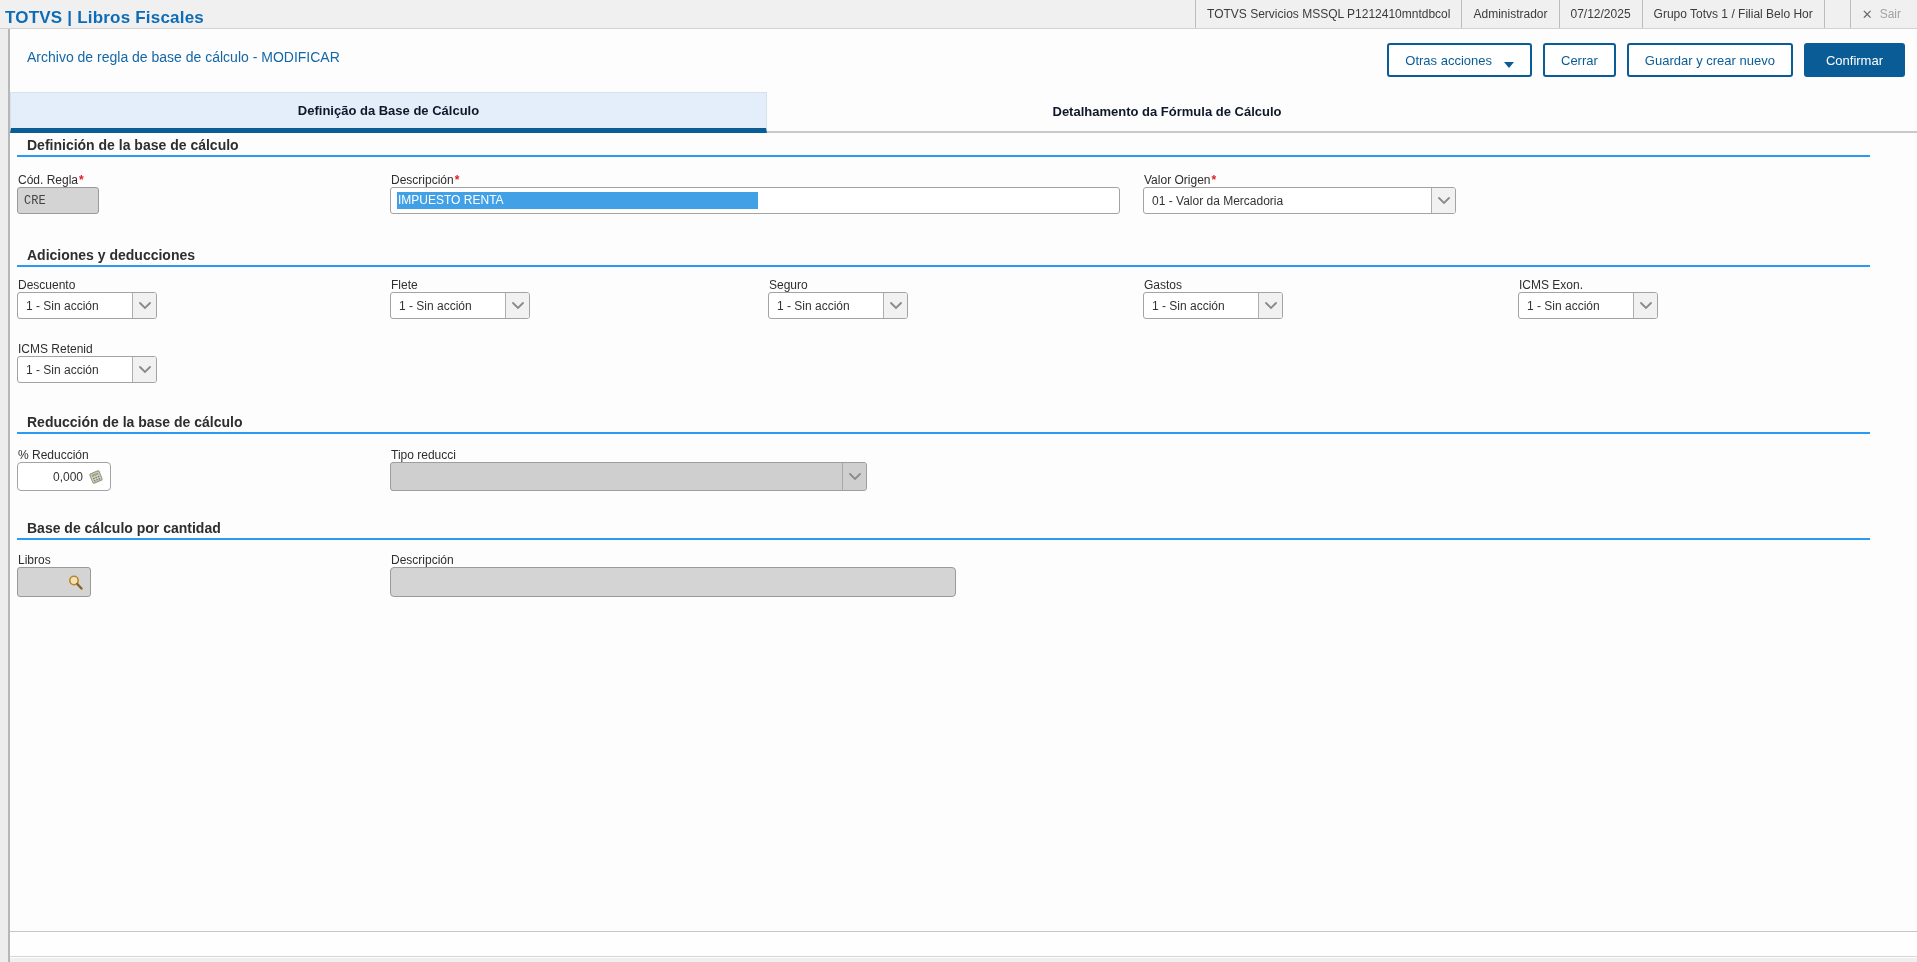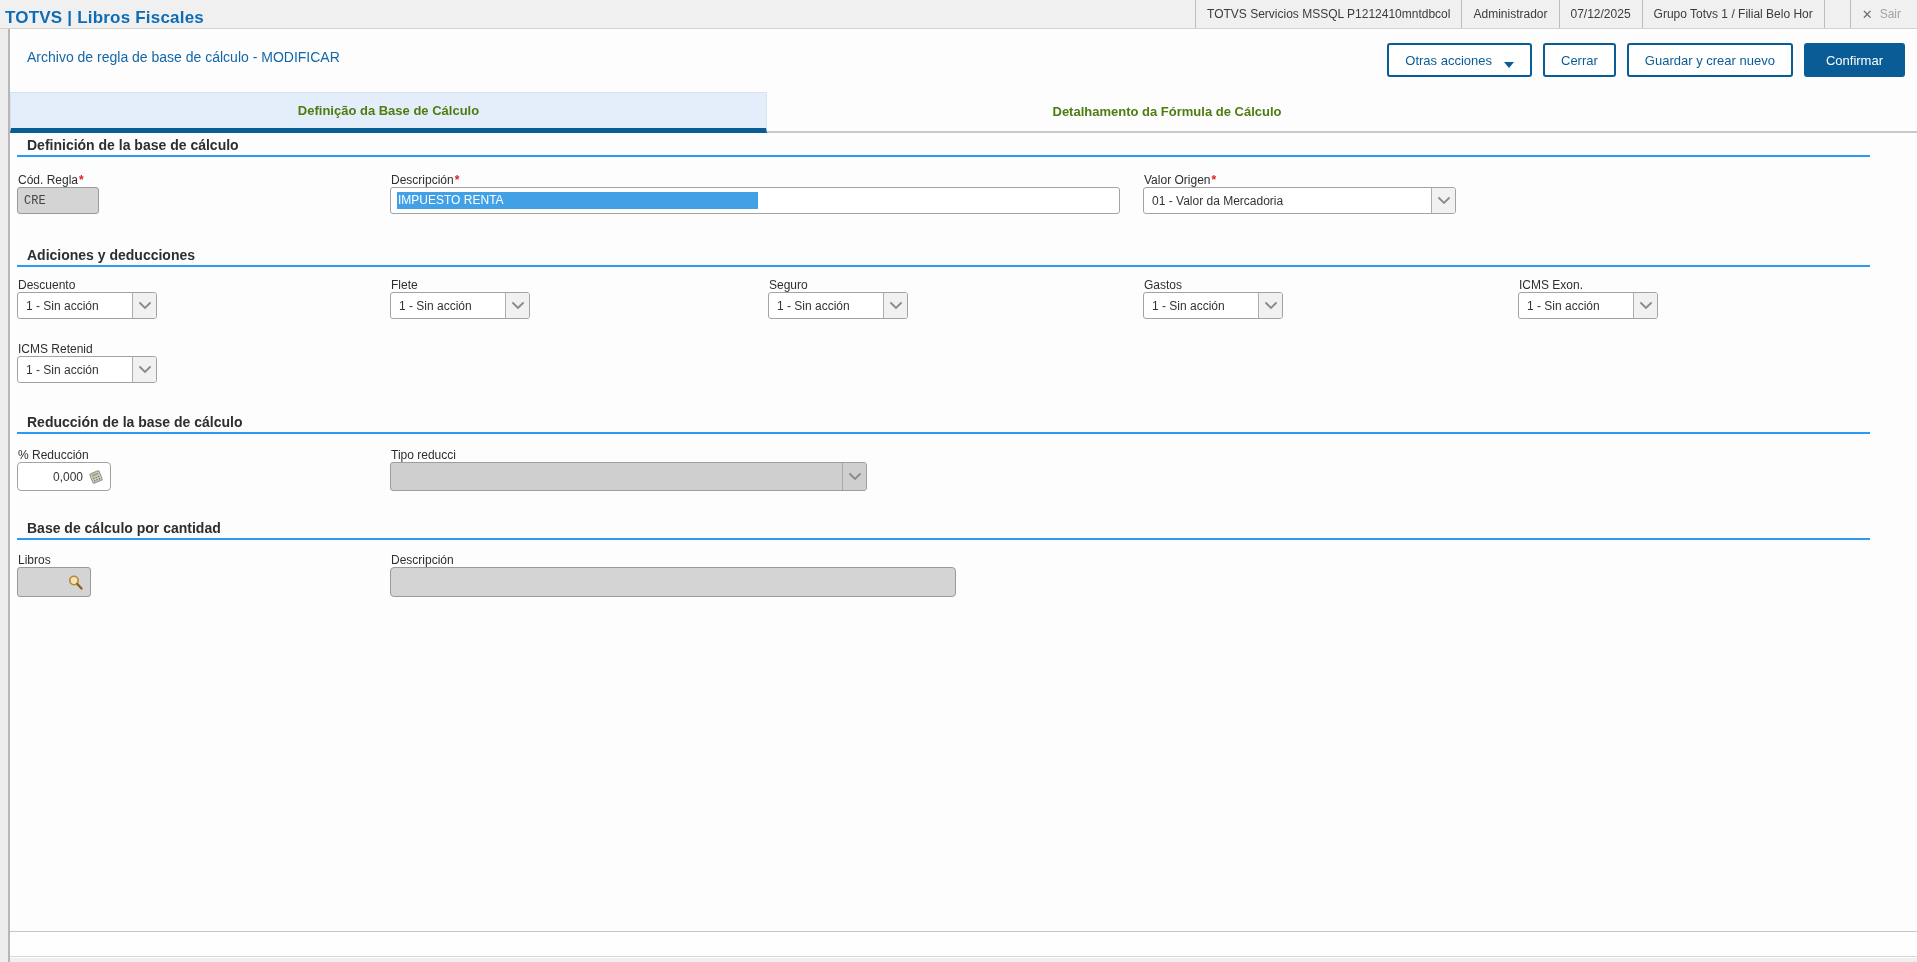--- a/index.html
+++ b/index.html
@@ -28,21 +28,21 @@
   .btn { height:34px; border:2px solid #0a5c96; border-radius:3px; background:#fff;
     color:#0a5c96; font-size:13px; font-family:inherit; padding:0 16px;
     display:flex; align-items:center; justify-content:center; cursor:pointer; white-space:nowrap; }
   .btn.primary { background:#0a5c96; color:#fff; padding:0 20px; }
   .btn .caret { width:0; height:0; border-left:5px solid transparent; border-right:5px solid transparent;
     border-top:6px solid #0a5c96; margin-left:12px; margin-top:10px; }
 
   
   .tabbar { position:absolute; top:63px; left:0; width:1909px; height:41px; display:flex; }
   .tab { display:flex; align-items:center; justify-content:center; font-size:13px; font-weight:700;
-    color:#4d7c0f; cursor:pointer; }
+    color:#0f172a; cursor:pointer; }
   .tab.active { width:757px; background:#e4eefa; border:1px solid #d8e2ee; border-bottom:5px solid #0a5c94; }
   .tab.inactive { width:800px; background:#fdfdfd; border-bottom:2px solid #c9c9c9; }
   .tab-filler { flex:1; border-bottom:2px solid #c9c9c9; }
 
   
   .sec-title { position:absolute; left:17px; font-size:14px; font-weight:700; color:#2e2e2e; white-space:nowrap; }
   .sec-line { position:absolute; left:7px; width:1853px; height:2px; background:#2b9af3; }
   .flabel { position:absolute; font-size:12px; color:#2e2e2e; white-space:nowrap; }
   .flabel .req { color:#e02020; font-weight:700; margin-left:1px; }
 

